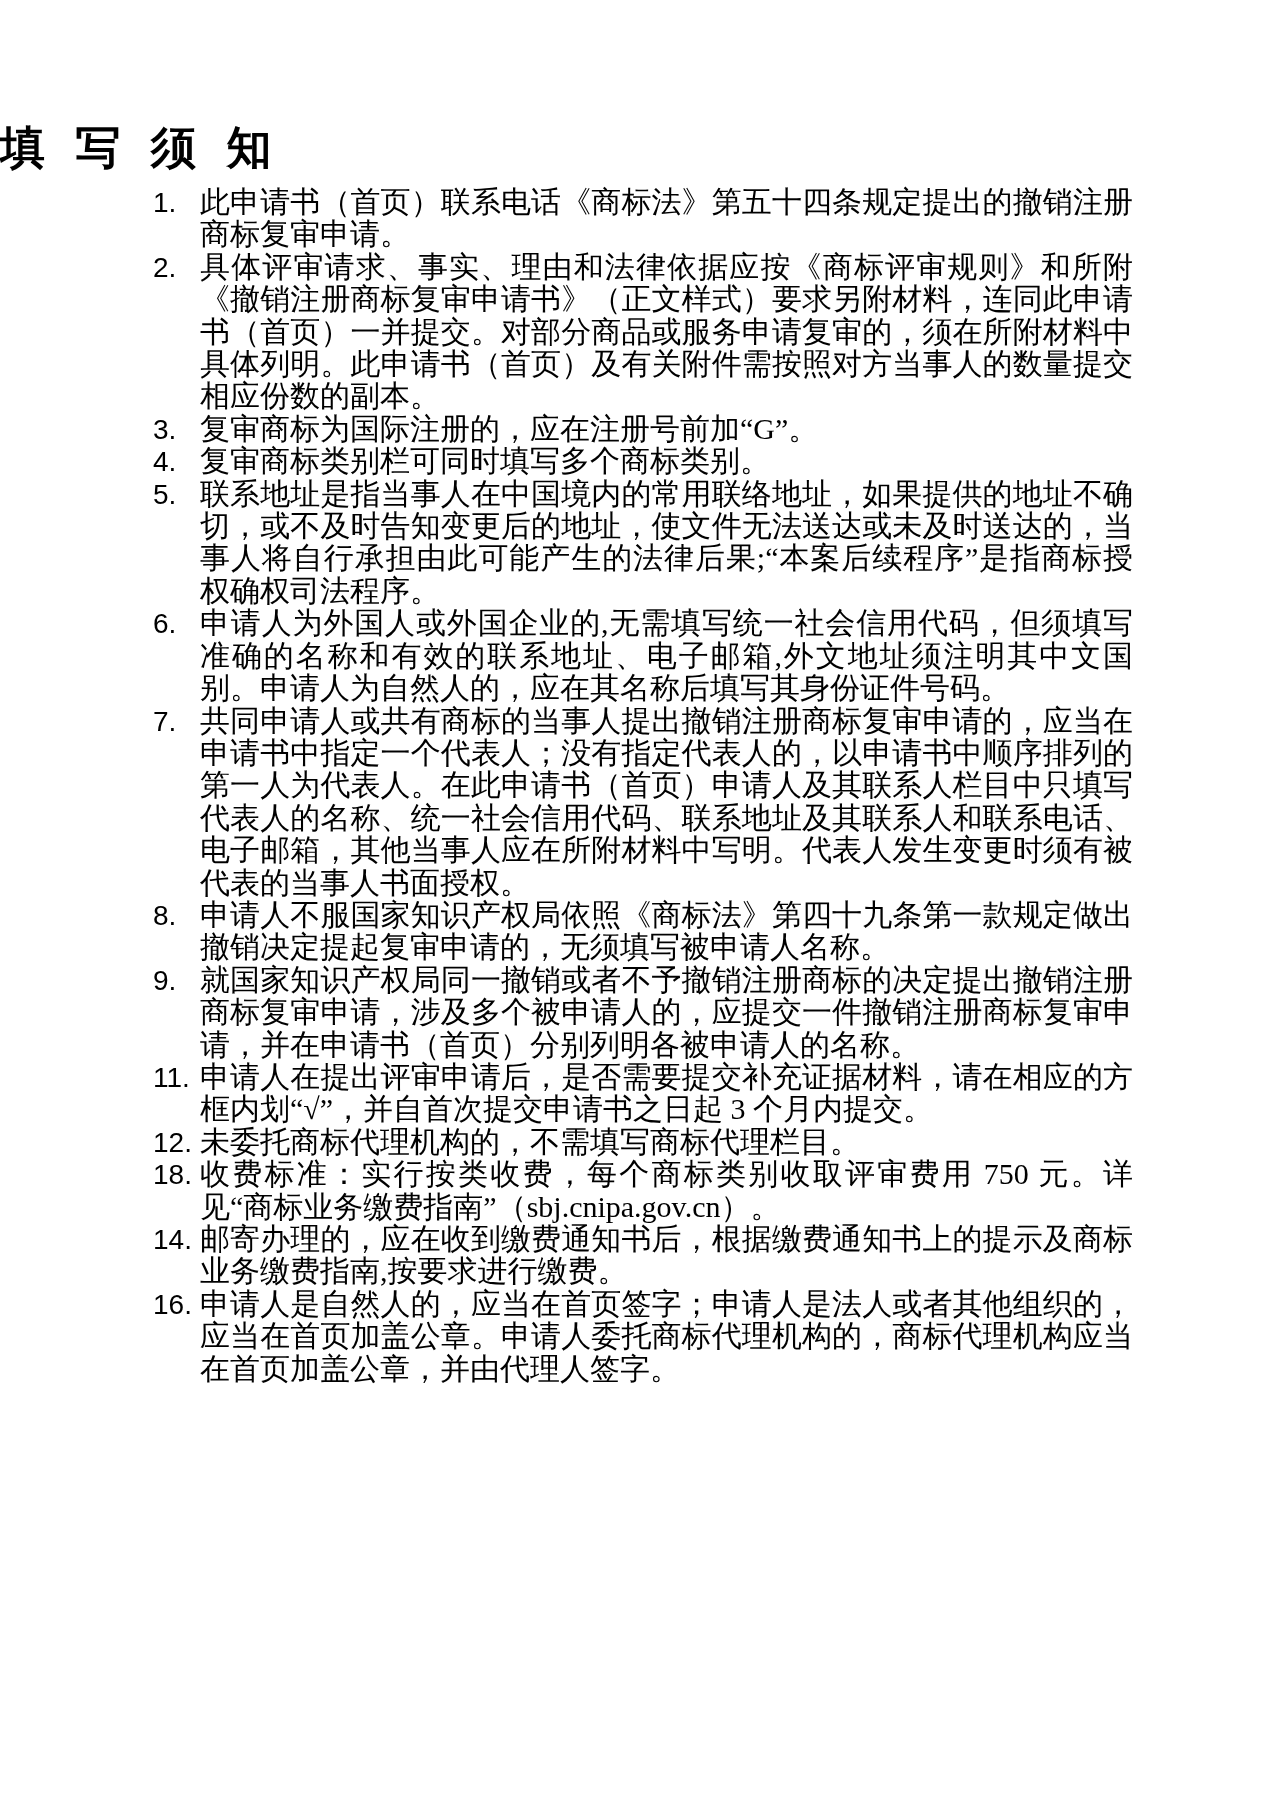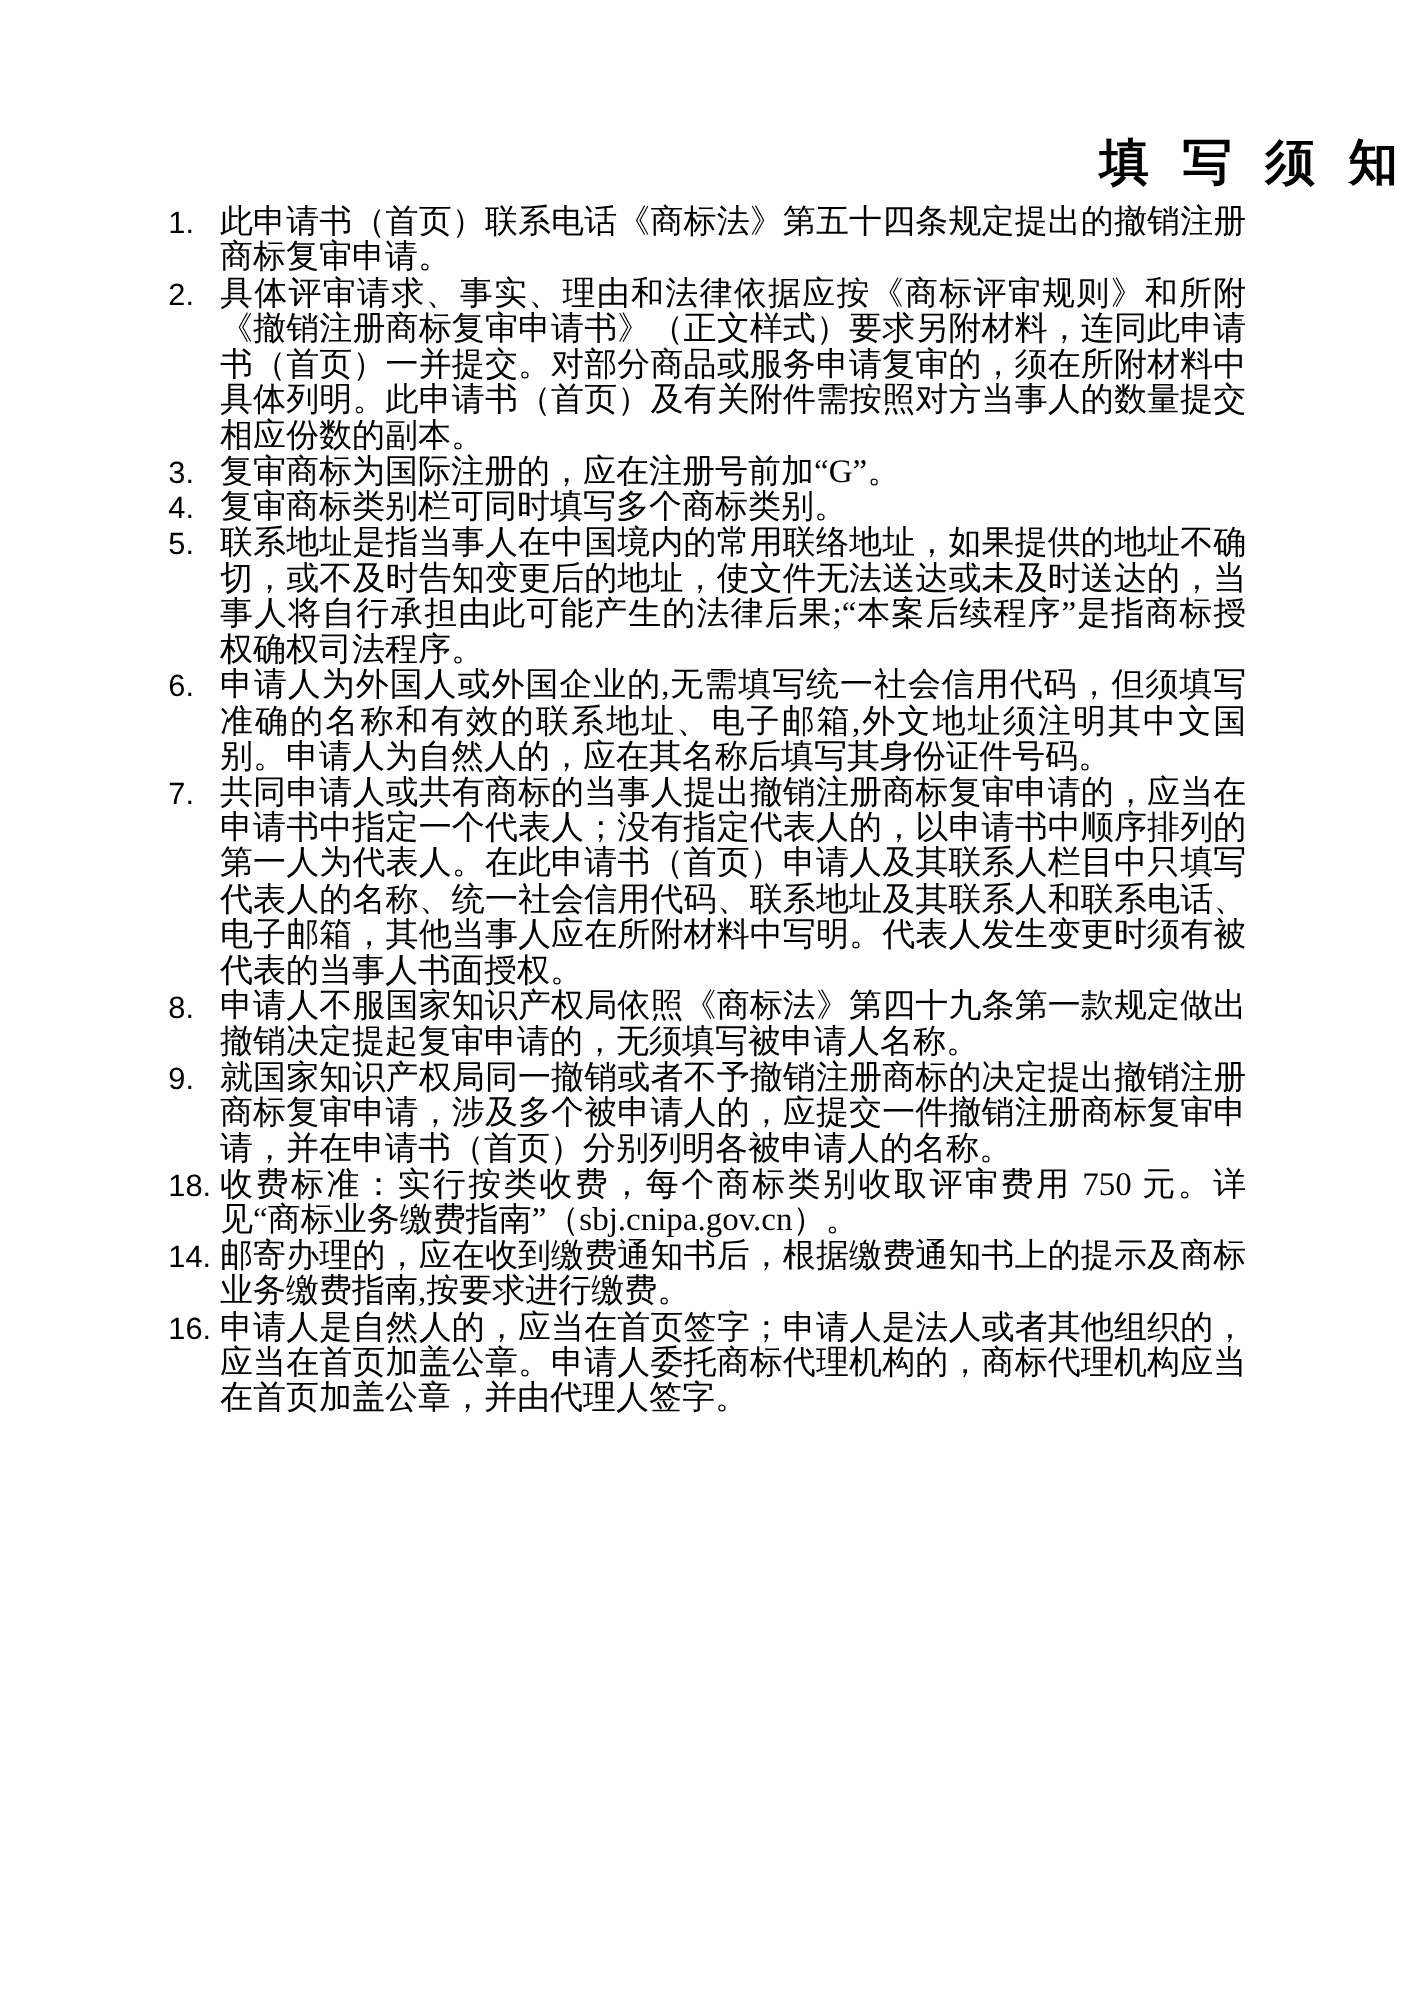--- a/index.html
+++ b/index.html
@@ -13,21 +13,21 @@
     height: 1810px;
     background: #ffffff;
     color: #000000;
     overflow: hidden;
   }
   .doc-title {
     position: absolute;
     top: 118px;
     left: 0;
     width: 100%;
-    text-align: right;
+    text-align: left;
     font-family: "Liberation Sans", "DejaVu Sans", sans-serif;
     font-weight: 700;
     font-size: 45px;
     letter-spacing: 9px;
     white-space: pre;
   }
   .items {
     position: absolute;
     left: 153px;
     top: 186px;
@@ -98,21 +98,29 @@
       <span class="num">8.</span>
       <span class="text">申请人不服国家知识产权局依照《商标法》第四十九条第一款规定做出撤销决定提起复审申请的，无须填写被申请人名称。</span>
     </div>
 
     <div class="item">
       <span class="num">9.</span>
       <span class="text">就国家知识产权局同一撤销或者不予撤销注册商标的决定提出撤销注册商标复审申请，涉及多个被申请人的，应提交一件撤销注册商标复审申请，并在申请书（首页）分别列明各被申请人的名称。</span>
     </div>
 
 
+    <div class="item">
+      <span class="num">11.</span>
+      <span class="text">申请人在提出评审申请后，是否需要提交补充证据材料，请在相应的方框内划“√”，并自首次提交申请书之日起 3 个月内提交。</span>
+    </div>
 
+    <div class="item">
+      <span class="num">12.</span>
+      <span class="text">未委托商标代理机构的，不需填写商标代理栏目。</span>
+    </div>
 
     <div class="item">
       <span class="num">18.</span>
       <span class="text">收费标准：实行按类收费，每个商标类别收取评审费用 750 元。详见“商标业务缴费指南”（sbj.cnipa.gov.cn）。</span>
     </div>
 
     <div class="item">
       <span class="num">14.</span>
       <span class="text">邮寄办理的，应在收到缴费通知书后，根据缴费通知书上的提示及商标业务缴费指南,按要求进行缴费。</span>
     </div>

